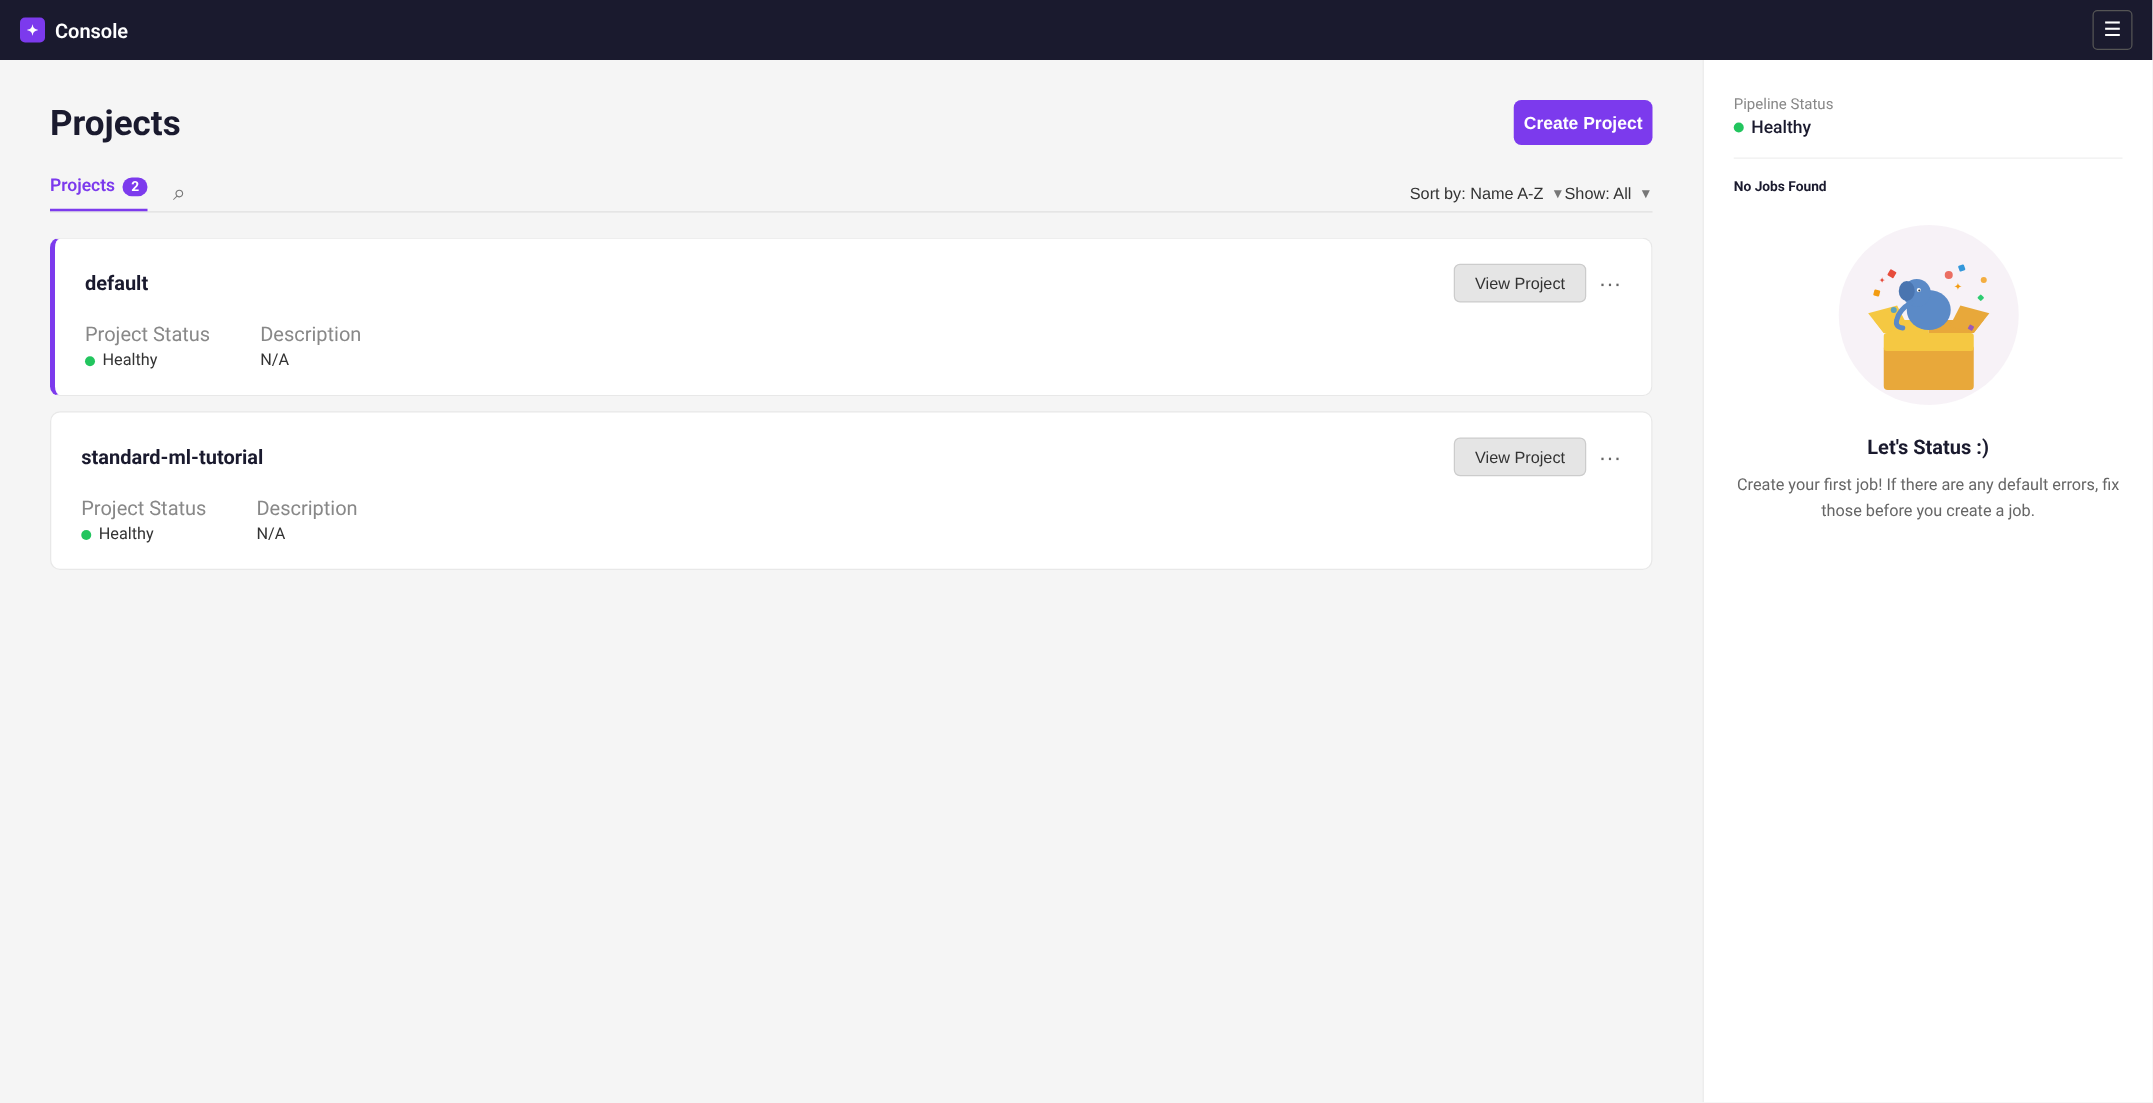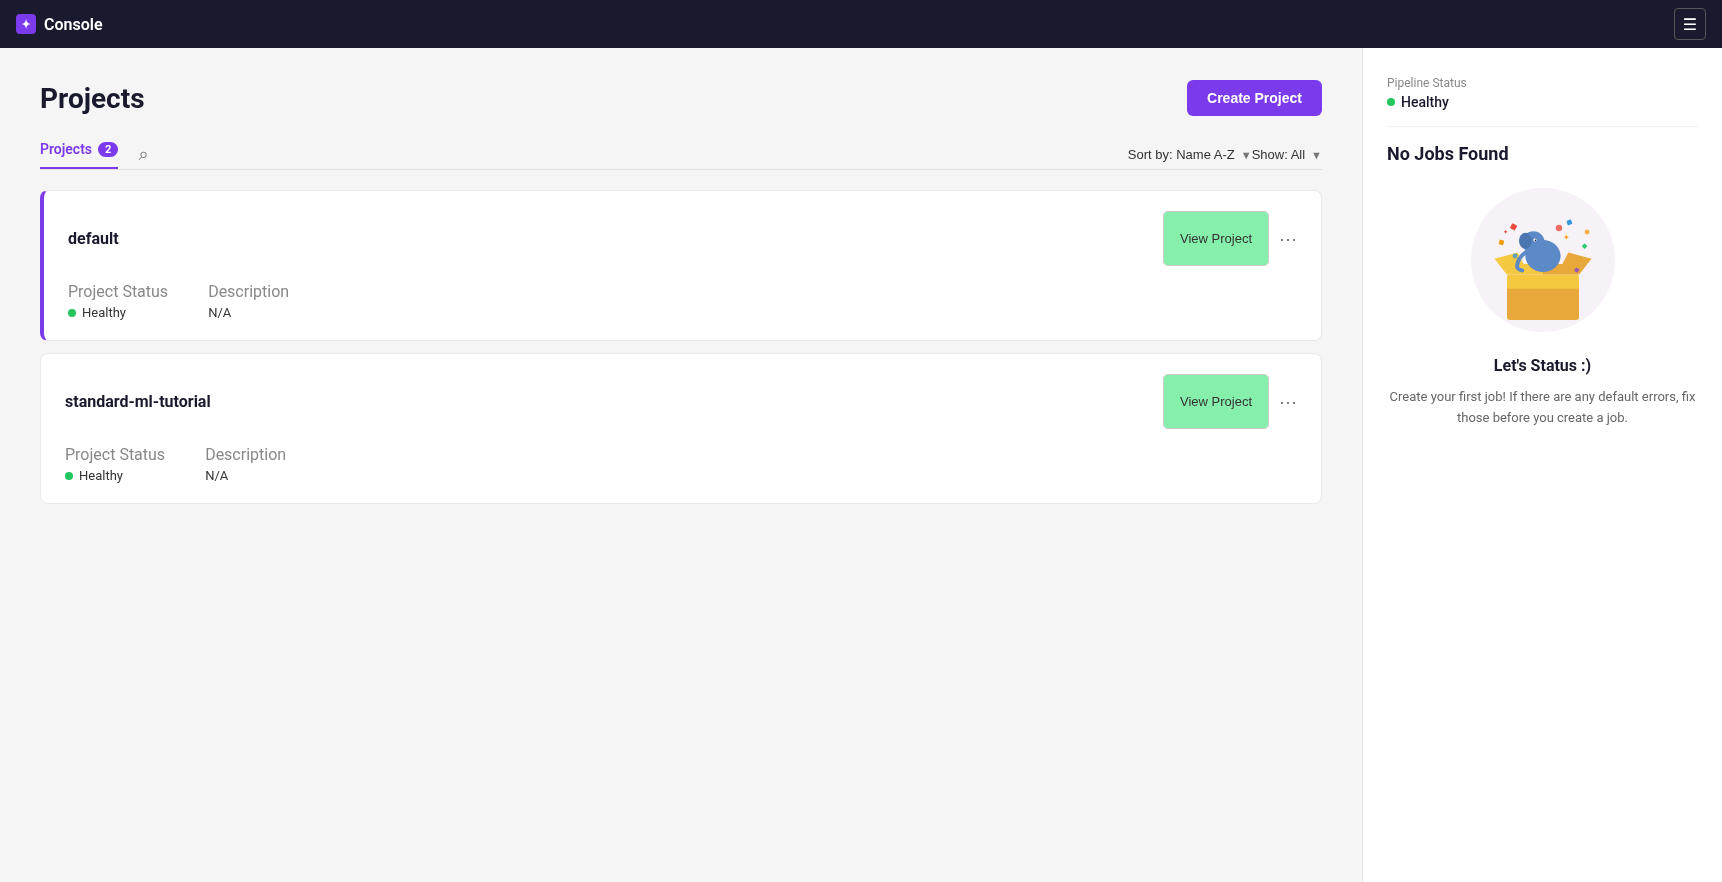--- a/index.html
+++ b/index.html
@@ -73,21 +73,21 @@
     .page-title {
       font-size: 28px;
       font-weight: 700;
       color: #1a1a2e;
     }
     .create-btn {
       background: #7c3aed;
       color: #fff;
       border: none;
       border-radius: 6px;
-      padding: 10px 20px;
+      padding: 10px 8px;
       font-size: 14px;
       font-weight: 600;
       cursor: pointer;
     }
 
     
     .tabs-row {
       display: flex;
       align-items: center;
       justify-content: space-between;
@@ -169,24 +169,24 @@
       font-size: 16px;
       font-weight: 700;
       color: #1a1a2e;
     }
     .project-card-actions {
       display: flex;
       align-items: center;
       gap: 10px;
     }
     .view-project-btn {
-      background: #86efac;
+      background: #e5e5e5;
       border: 1px solid #ccc;
       border-radius: 5px;
-      padding: 19px 16px;
+      padding: 7px 16px;
       font-size: 13px;
       color: #333;
       cursor: pointer;
     }
     .more-btn {
       background: none;
       border: none;
       font-size: 18px;
       color: #666;
       cursor: pointer;
@@ -250,21 +250,21 @@
     }
     .panel-status-value {
       display: flex;
       align-items: center;
       gap: 6px;
       font-size: 14px;
       color: #1a1a2e;
       font-weight: 500;
     }
     .no-jobs-title {
-      font-size: 18px;
+      font-size: 11px;
       font-weight: 700;
       color: #1a1a2e;
       margin-bottom: 9px;
     }
     .illustration-container {
       display: flex;
       flex-direction: column;
       align-items: center;
       margin-top: 16px;
     }

